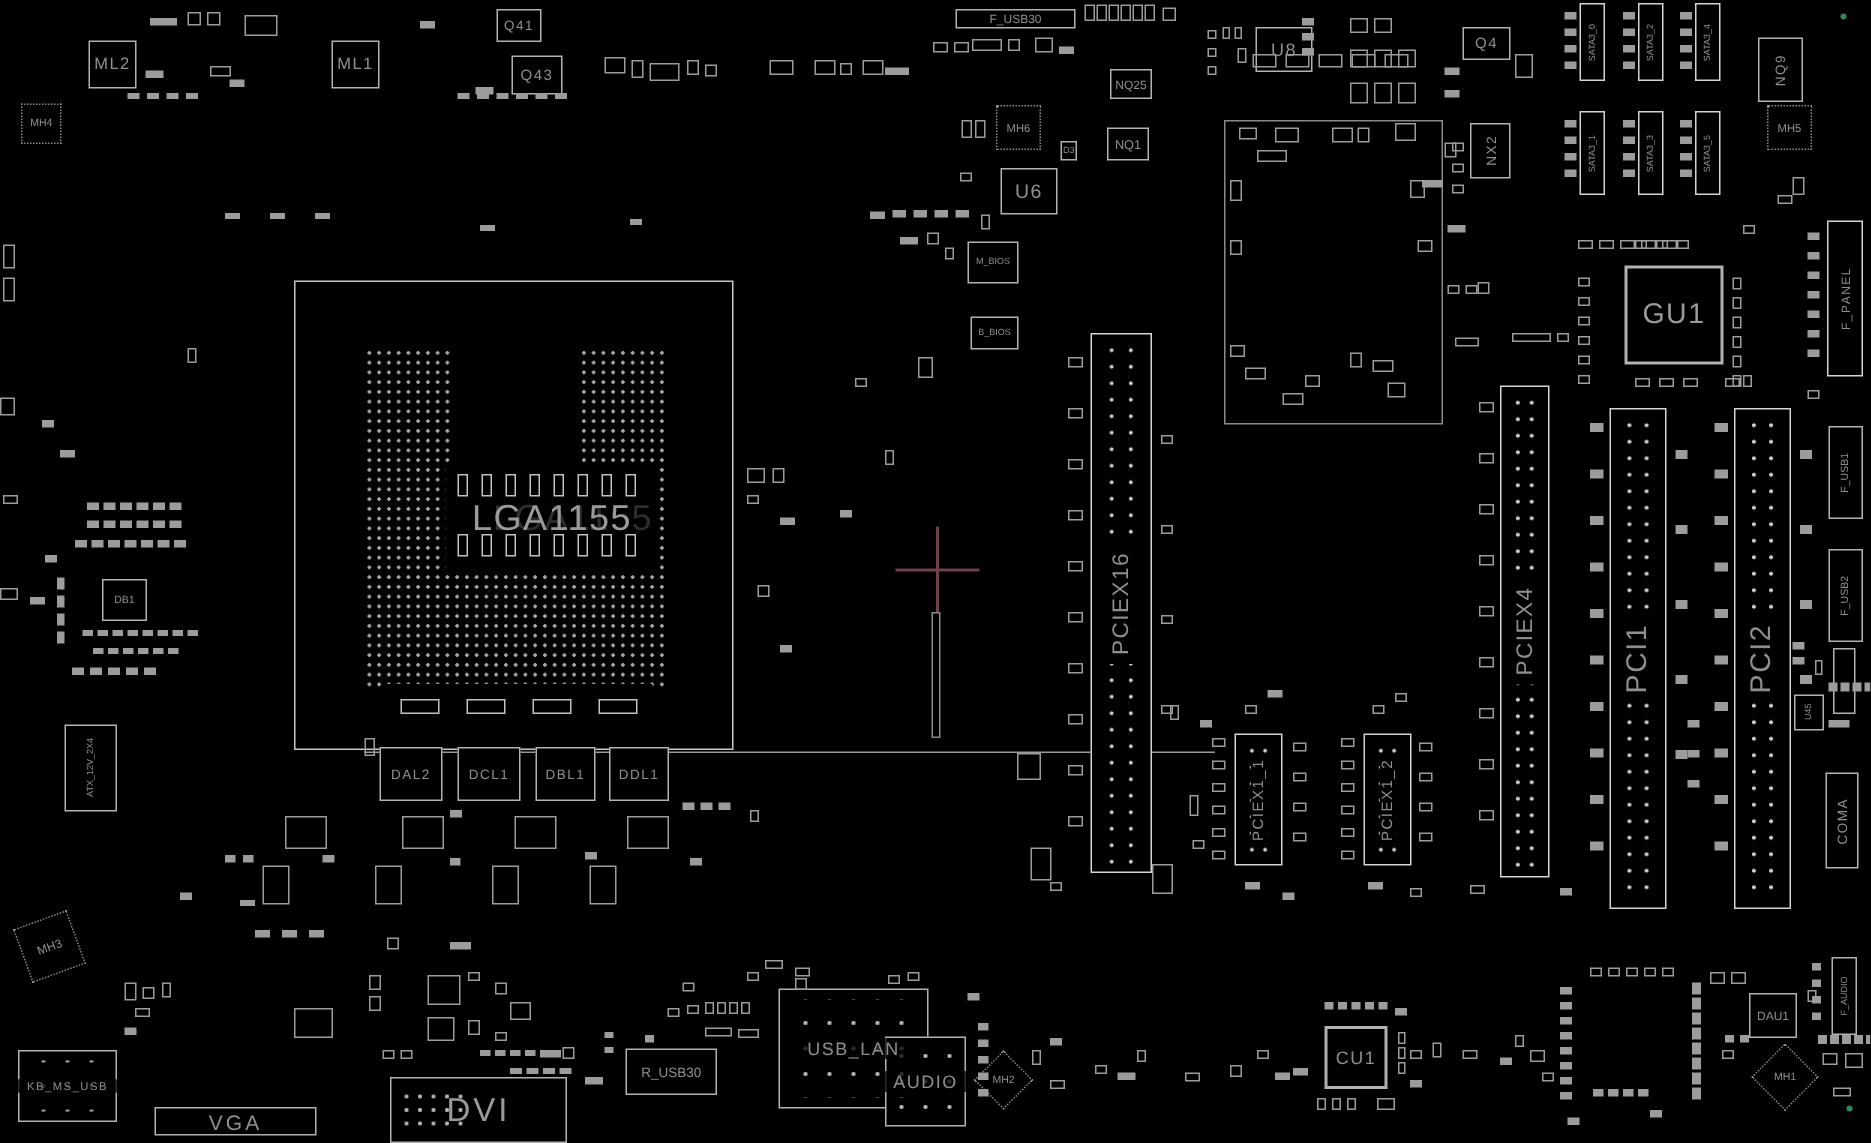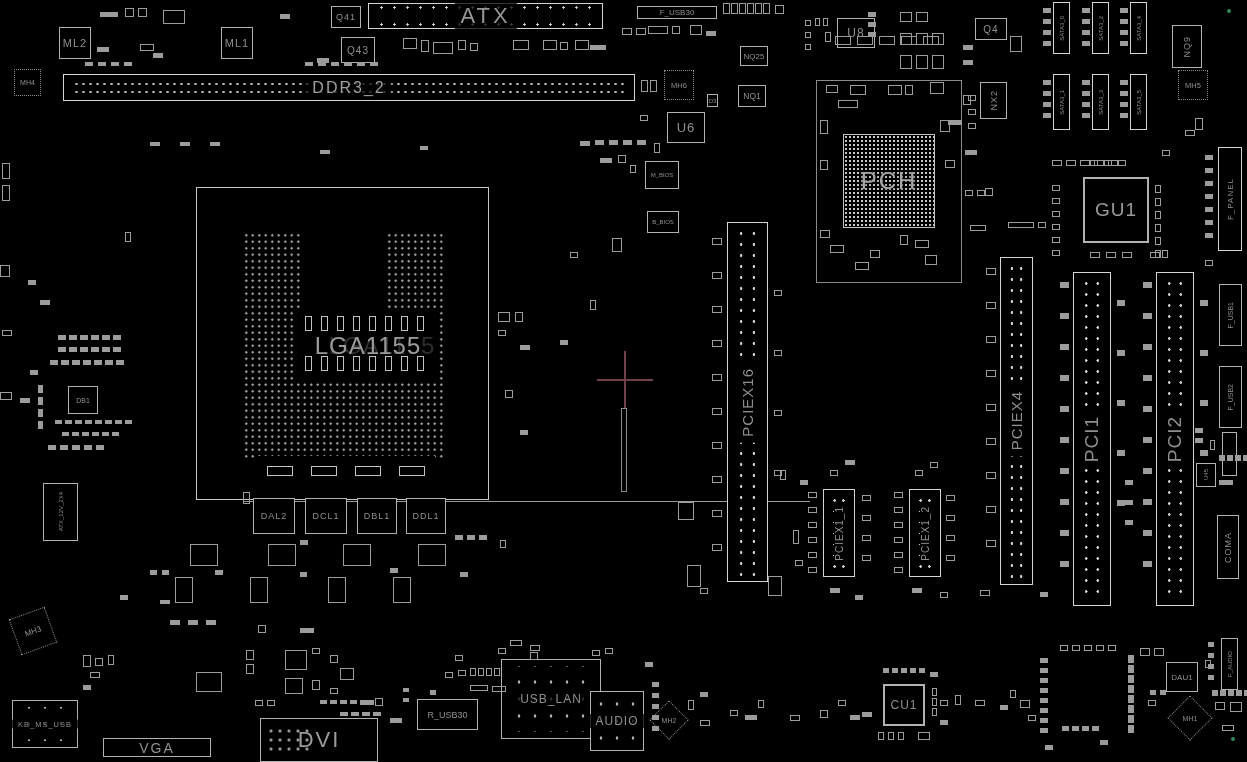--- a/index.html
+++ b/index.html
@@ -53,25 +53,20 @@
   <div class="comp dim" style="left:14px;top:69px;width:27px;height:27px;border-style:dotted">
     <span class="lbl tiny" style="font-size:7px">MH4</span>
     </div>
 
   <div class="comp" style="left:331px;top:6px;width:30px;height:22px">
     <span class="lbl" style="font-size:9px">Q41</span>
     </div>
   <div class="comp" style="left:341px;top:37px;width:34px;height:26px">
     <span class="lbl" style="font-size:10px">Q43</span>
     </div>
-  <div class="comp bright" style="left:368px;top:3px;width:235px;height:26px">
-    <div class="edgedots" style="top:1px"></div>
-    <div class="edgedots" style="bottom:1px"></div>
-    <span class="lbl onblack" style="font-size:22px;letter-spacing:3px;color:#979797">ATX</span>
-    </div>
 
   <div class="comp" style="left:637px;top:6px;width:80px;height:13px">
     <span class="lbl" style="font-size:8px;letter-spacing:0">F_USB30</span>
     </div>
   <div class="comp" style="left:837px;top:18px;width:38px;height:30px">
     <span class="lbl" style="font-size:12px">U8</span>
     </div>
   <div class="comp" style="left:975px;top:18px;width:32px;height:22px">
     <span class="lbl" style="font-size:10px">Q4</span>
     </div>
@@ -134,29 +129,22 @@
     <span class="vlbl">
         <span class="vl tiny">SATA3_3</span>
       </span>
     </div>
   <div class="comp bright" style="left:1130px;top:74px;width:17px;height:56px">
     <span class="vlbl">
         <span class="vl tiny">SATA3_5</span>
       </span>
     </div>
 
-  <div class="comp bright" style="left:63px;top:74px;width:572px;height:27px">
-    <div class="dots2row"></div>
-    <span class="lbl onblack" style="font-size:16px;letter-spacing:2px;color:#9d9d9d">DDR3_2</span>
-    </div>
 
   <div class="comp dim" style="left:816px;top:80px;width:146px;height:203px"></div>
-  <div class="comp bga" style="left:843px;top:134px;width:92px;height:94px;border-color:#c0c0c0">
-    <span class="lbl" style="font-size:24px;letter-spacing:2px;color:#a6a6a6;text-shadow:0 0 3px #000">PCH</span>
-    </div>
 
   <div class="comp" style="left:1083px;top:177px;width:66px;height:66px;border-width:2px">
     <span class="lbl" style="font-size:19px;color:#9a9a9a">GU1</span>
     </div>
   <div class="comp bright" style="left:1218px;top:147px;width:24px;height:104px">
     <span class="vlbl">
         <span class="vl" style="font-size:8px">F_PANEL</span>
       </span>
     </div>
 
@@ -281,21 +269,21 @@
   <div class="comp" style="left:103px;top:738px;width:108px;height:19px">
     <span class="lbl" style="font-size:14px;letter-spacing:2px">VGA</span>
     </div>
   <div class="comp" style="left:260px;top:718px;width:118px;height:44px">
     <div class="griddots" style="right:auto;width:44px;background-size:9px 9px"></div>
     <span class="lbl" style="font-size:22px;letter-spacing:2px;color:#9a9a9a">DVI</span>
     </div>
   <div class="comp" style="left:417px;top:699px;width:61px;height:31px">
     <span class="lbl" style="font-size:9px;letter-spacing:0">R_USB30</span>
     </div>
-  <div class="comp" style="left:501px;top:659px;width:100px;height:80px">
+  <div class="comp" style="left:519px;top:659px;width:100px;height:80px">
     <div class="griddots"></div>
     <span class="lbl onblack" style="font-size:12px">USB_LAN</span>
     </div>
   <div class="comp" style="left:590px;top:691px;width:54px;height:60px">
     <div class="griddots"></div>
     <span class="lbl onblack" style="font-size:12px">AUDIO</span>
     </div>
   <div class="comp dim" style="left:655px;top:706px;width:28px;height:28px;border-style:dotted;transform:rotate(45deg)">
     <span class="lbl tiny" style="font-size:7px;transform:rotate(-45deg)">MH2</span>
     </div>

